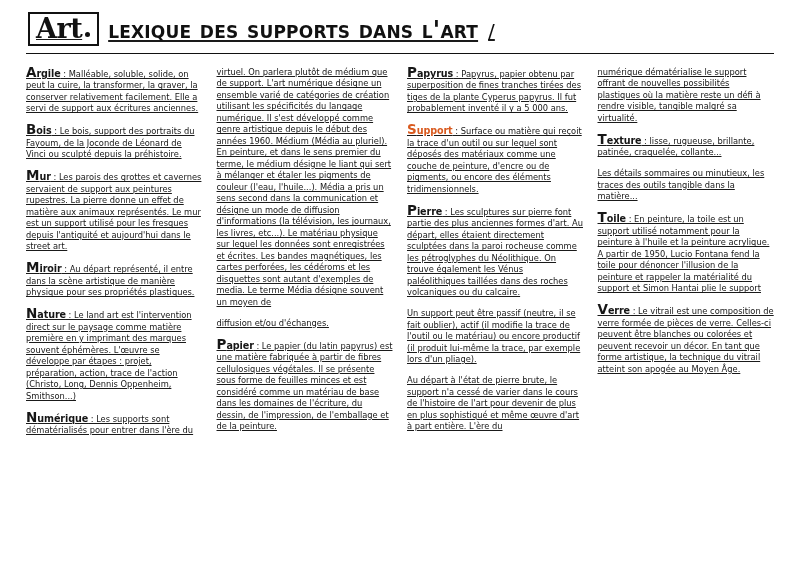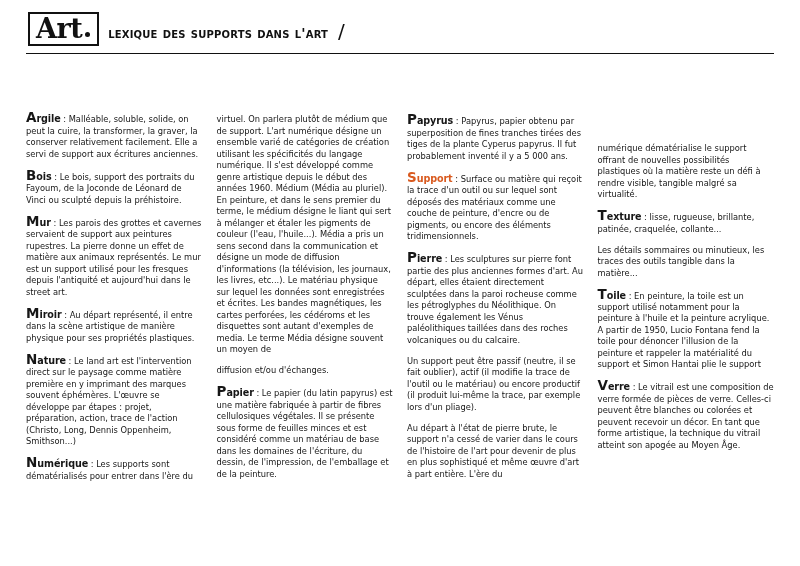--- a/index.html
+++ b/index.html
@@ -13,20 +13,21 @@
     font-family: "DejaVu Sans", sans-serif;
     color: #1a1a1a;
     overflow: hidden;
   }
   .page {
     position: relative;
     width: 800px;
     height: 566px;
     box-sizing: border-box;
     padding: 12px 26px 10px 26px;
+    text-decoration: underline;
   }
 
   
   .header {
     position: relative;
     display: flex;
     align-items: baseline;
     gap: 9px;
     padding-left: 2px;
     padding-bottom: 6px;
@@ -53,21 +54,21 @@
     background: #111;
     border-radius: 50%;
     margin-left: 3px;
     vertical-align: baseline;
     position: relative;
     top: -1px;
   }
   .title-main {
     font-family: "DejaVu Sans", sans-serif;
     font-weight: bold;
-    font-size: 14px;
+    font-size: 24px;
     letter-spacing: 0.2px;
     color: #111;
     font-variant: small-caps;
     text-transform: lowercase;
   }
   .title-sep {
     font-size: 20px;
     color: #111;
     font-weight: normal;
     padding: 0 1px;
@@ -86,21 +87,20 @@
     border-top: 1.6px solid #111;
     margin: 1px 0 0 0;
   }
 
   
   .columns {
     display: flex;
     gap: 14px;
     margin-top: 13px;
     height: 470px;
-    align-items: center;
   }
   .col {
     width: 25%;
     box-sizing: border-box;
     font-size: 8.3px;
     line-height: 1.385;
     text-align: left;
     color: #161616;
   }
   .col p {

